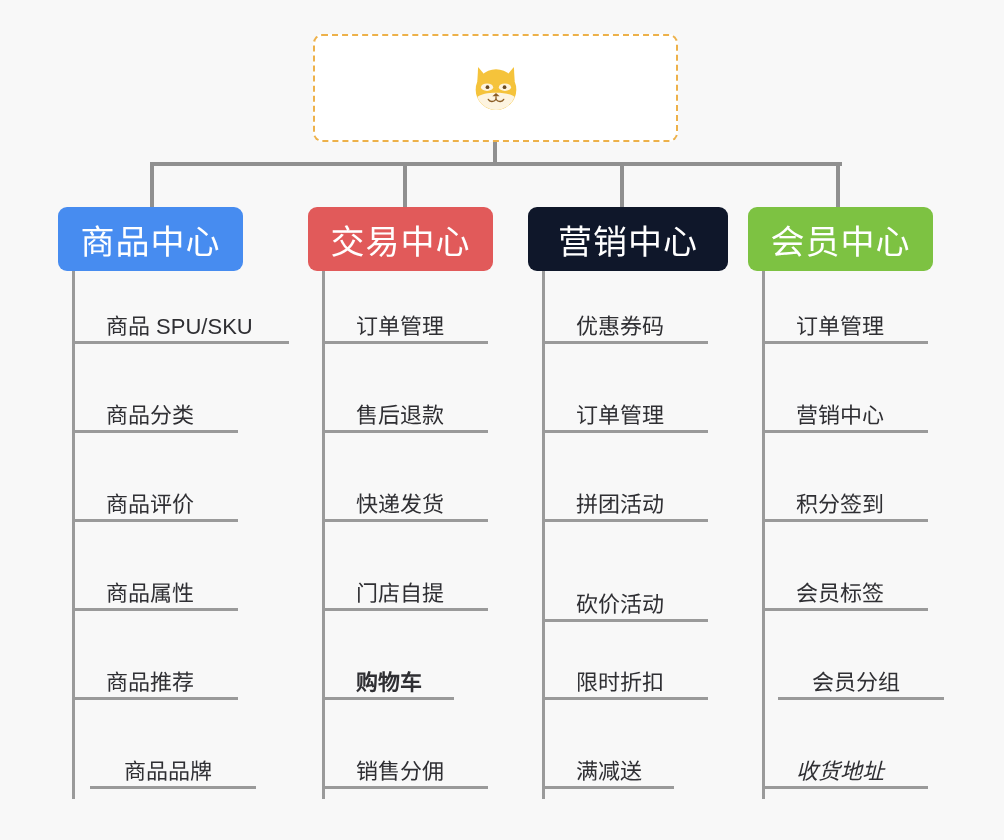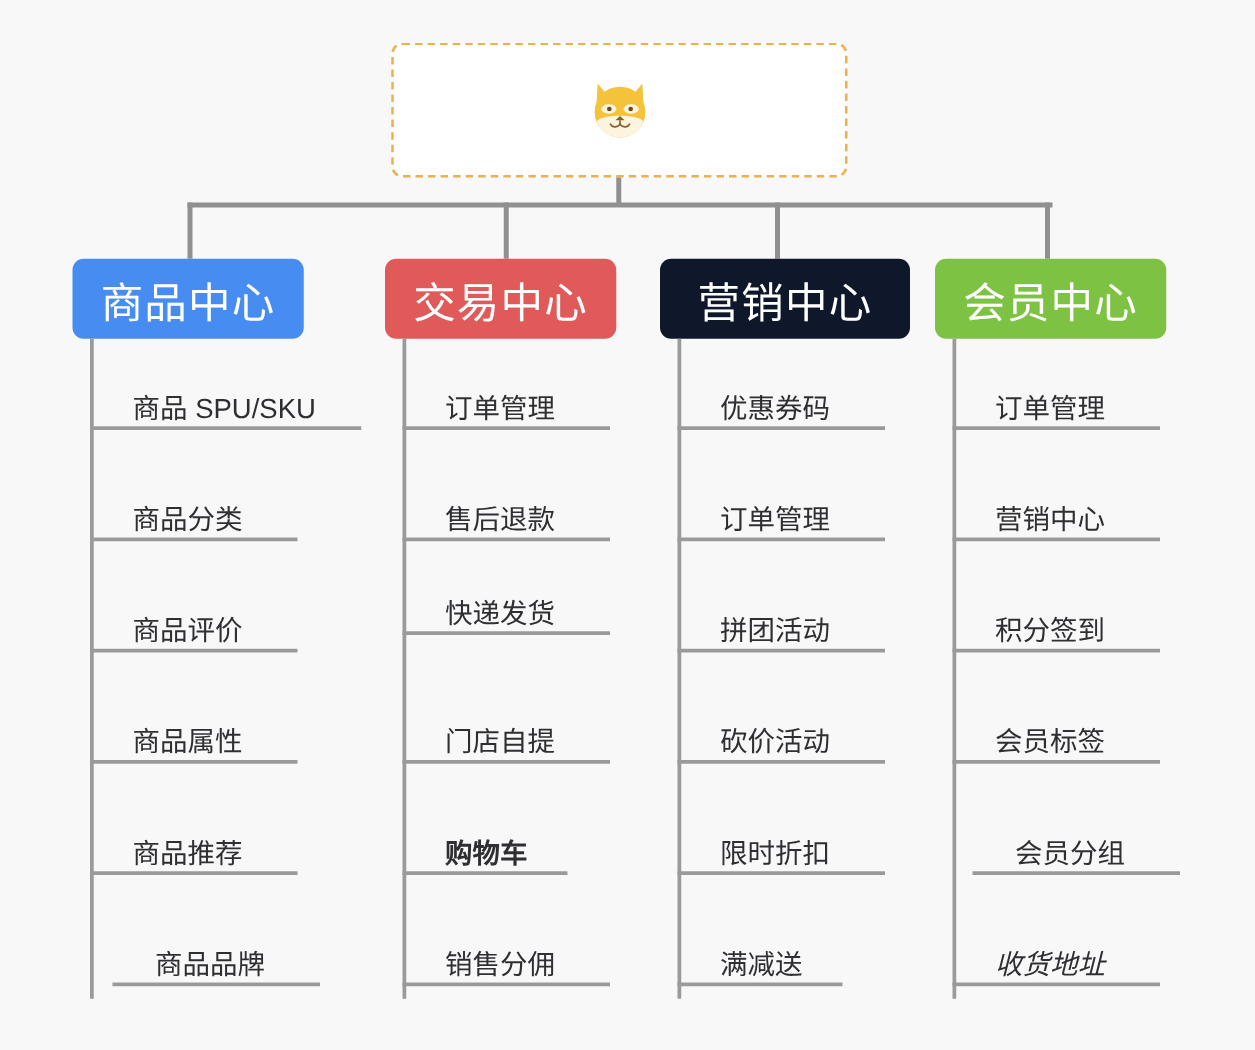--- a/index.html
+++ b/index.html
@@ -195,21 +195,21 @@
     </div>
     <div class="spine" style="left:14px; top:64px; height:528px;"></div>
     <div class="leaf" style="left:14px; top:136px; width:166px;">
       <span class="leaf-label">订单管理</span>
       <span class="leaf-underline" style="width:166px;"></span>
     </div>
     <div class="leaf" style="left:14px; top:225px; width:166px;text-align:center;">
       <span class="leaf-label">售后退款</span>
       <span class="leaf-underline" style="width:166px;"></span>
     </div>
-    <div class="leaf" style="left:14px; top:300px; width:166px;">
+    <div class="leaf" style="left:14px; top:314px; width:166px;">
       <span class="leaf-label">快递发货</span>
       <span class="leaf-underline" style="width:166px;"></span>
     </div>
     <div class="leaf" style="left:14px; top:403px; width:166px;">
       <span class="leaf-label">门店自提</span>
       <span class="leaf-underline" style="width:166px;"></span>
     </div>
     <div class="leaf" style="left:14px; top:492px; width:132px;font-weight:bold;">
       <span class="leaf-label">购物车</span>
       <span class="leaf-underline" style="width:132px;"></span>
@@ -231,21 +231,21 @@
       <span class="leaf-underline" style="width:166px;"></span>
     </div>
     <div class="leaf" style="left:14px; top:225px; width:166px;">
       <span class="leaf-label">订单管理</span>
       <span class="leaf-underline" style="width:166px;"></span>
     </div>
     <div class="leaf" style="left:14px; top:314px; width:166px;">
       <span class="leaf-label">拼团活动</span>
       <span class="leaf-underline" style="width:166px;"></span>
     </div>
-    <div class="leaf" style="left:14px; top:403px; width:166px;">
+    <div class="leaf" style="left:14px; top:414px; width:166px;">
       <span class="leaf-label">砍价活动</span>
       <span class="leaf-underline" style="width:166px;"></span>
     </div>
     <div class="leaf" style="left:14px; top:492px; width:166px;">
       <span class="leaf-label">限时折扣</span>
       <span class="leaf-underline" style="width:166px;"></span>
     </div>
     <div class="leaf" style="left:14px; top:581px; width:132px;">
       <span class="leaf-label">满减送</span>
       <span class="leaf-underline" style="width:132px;"></span>

